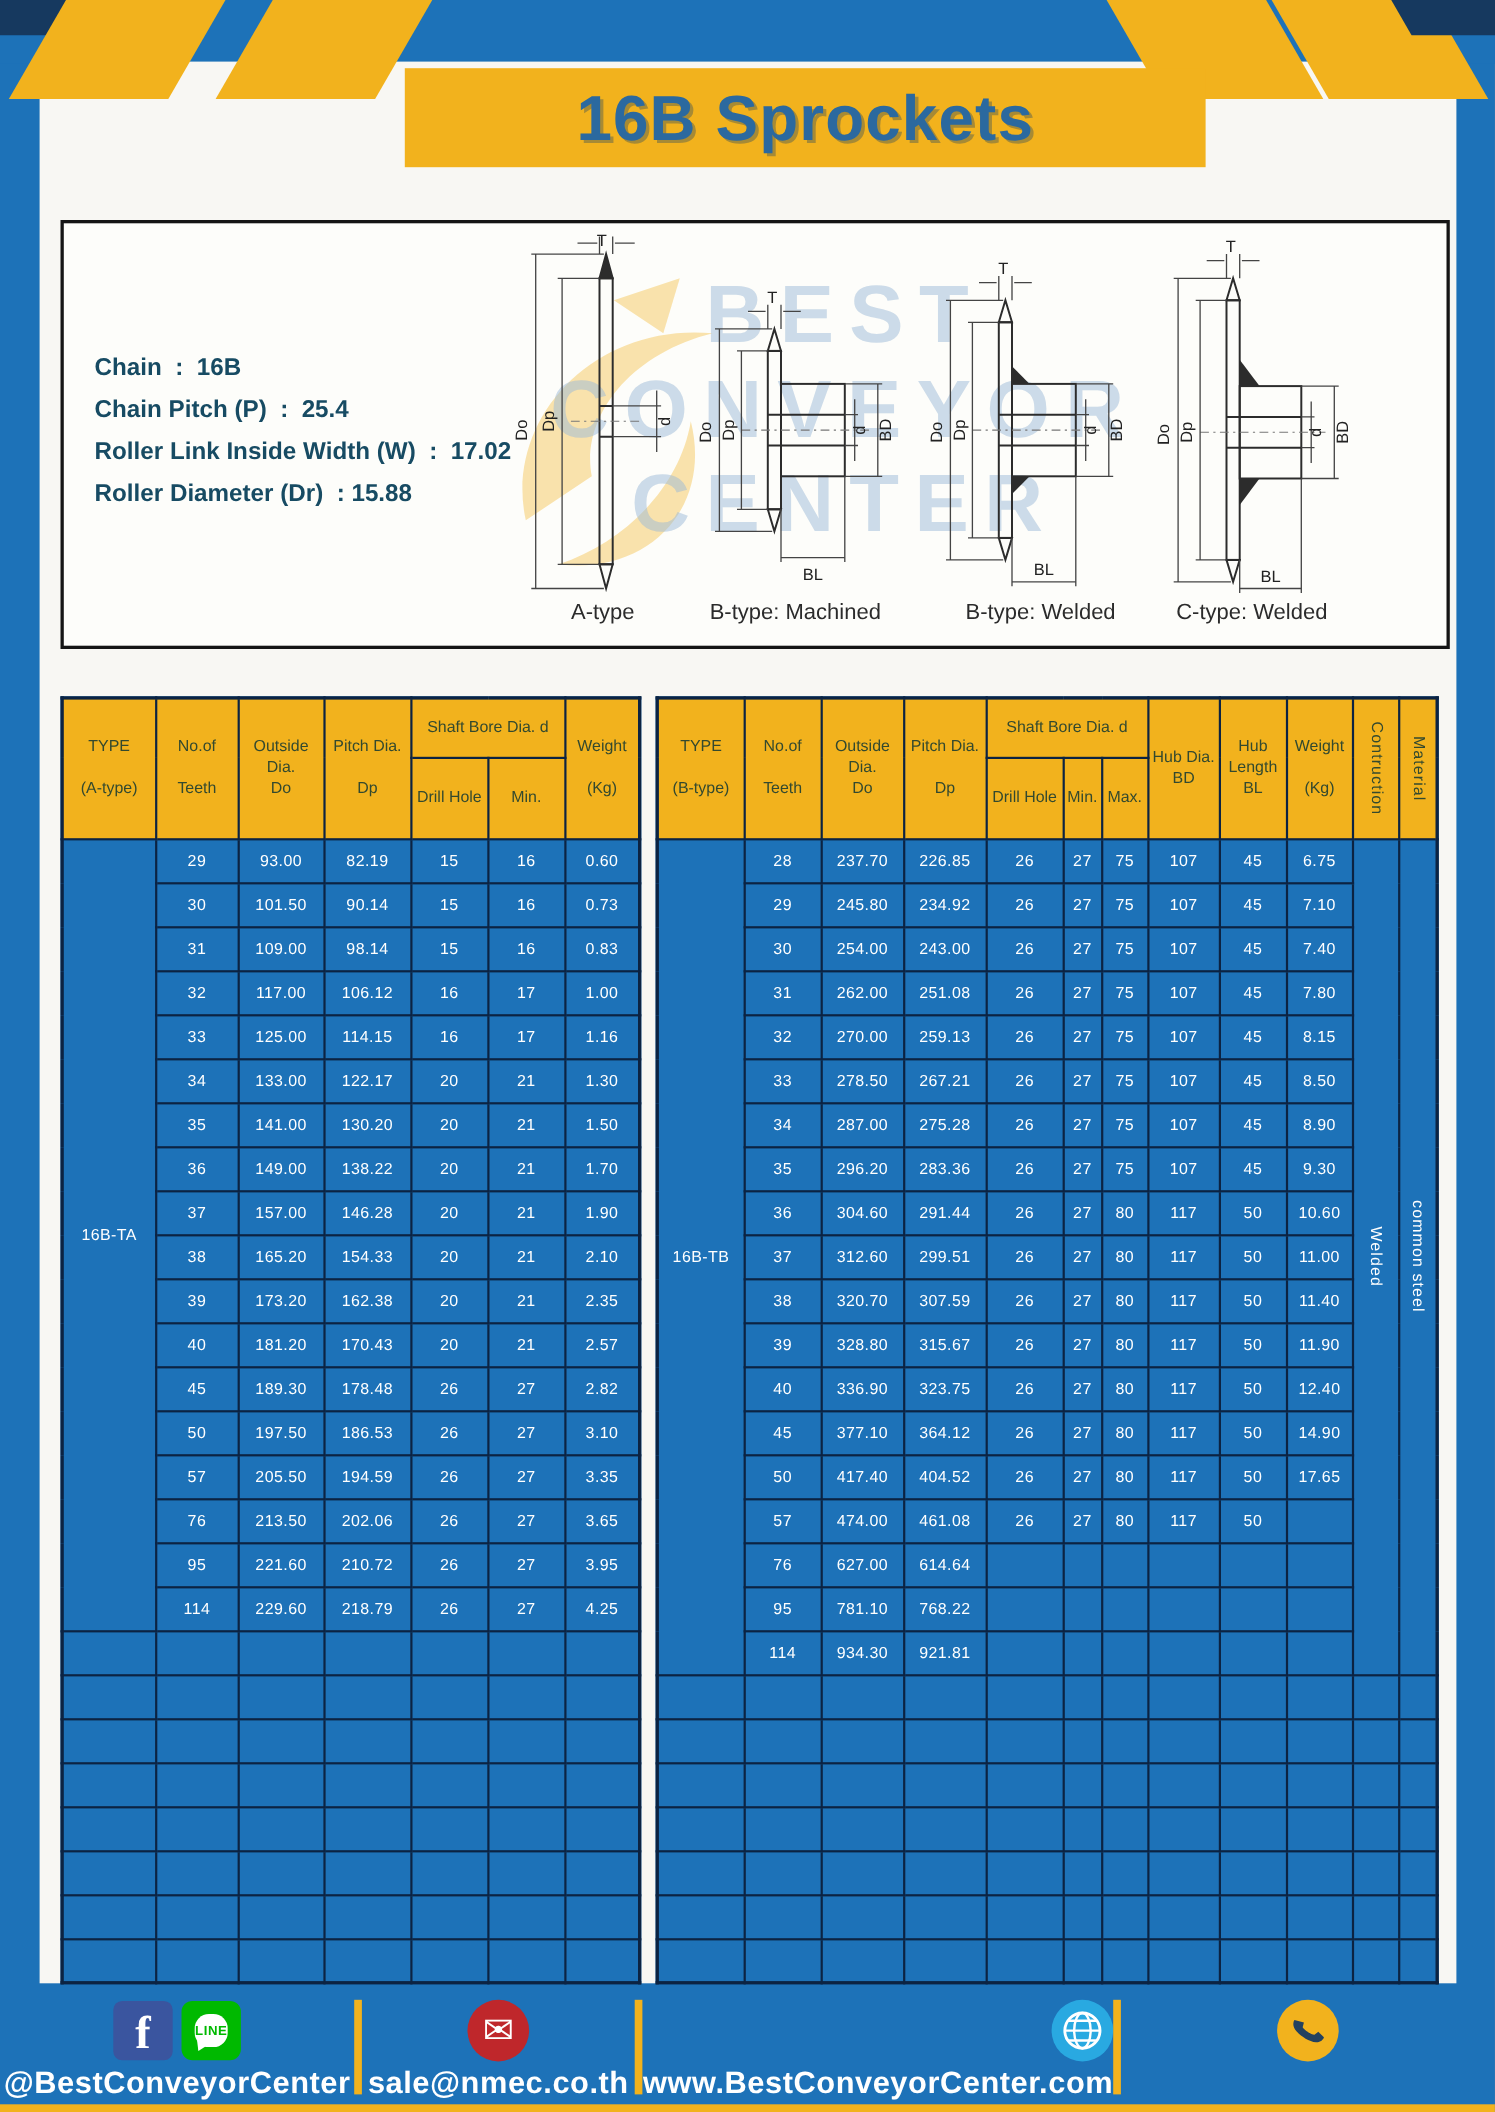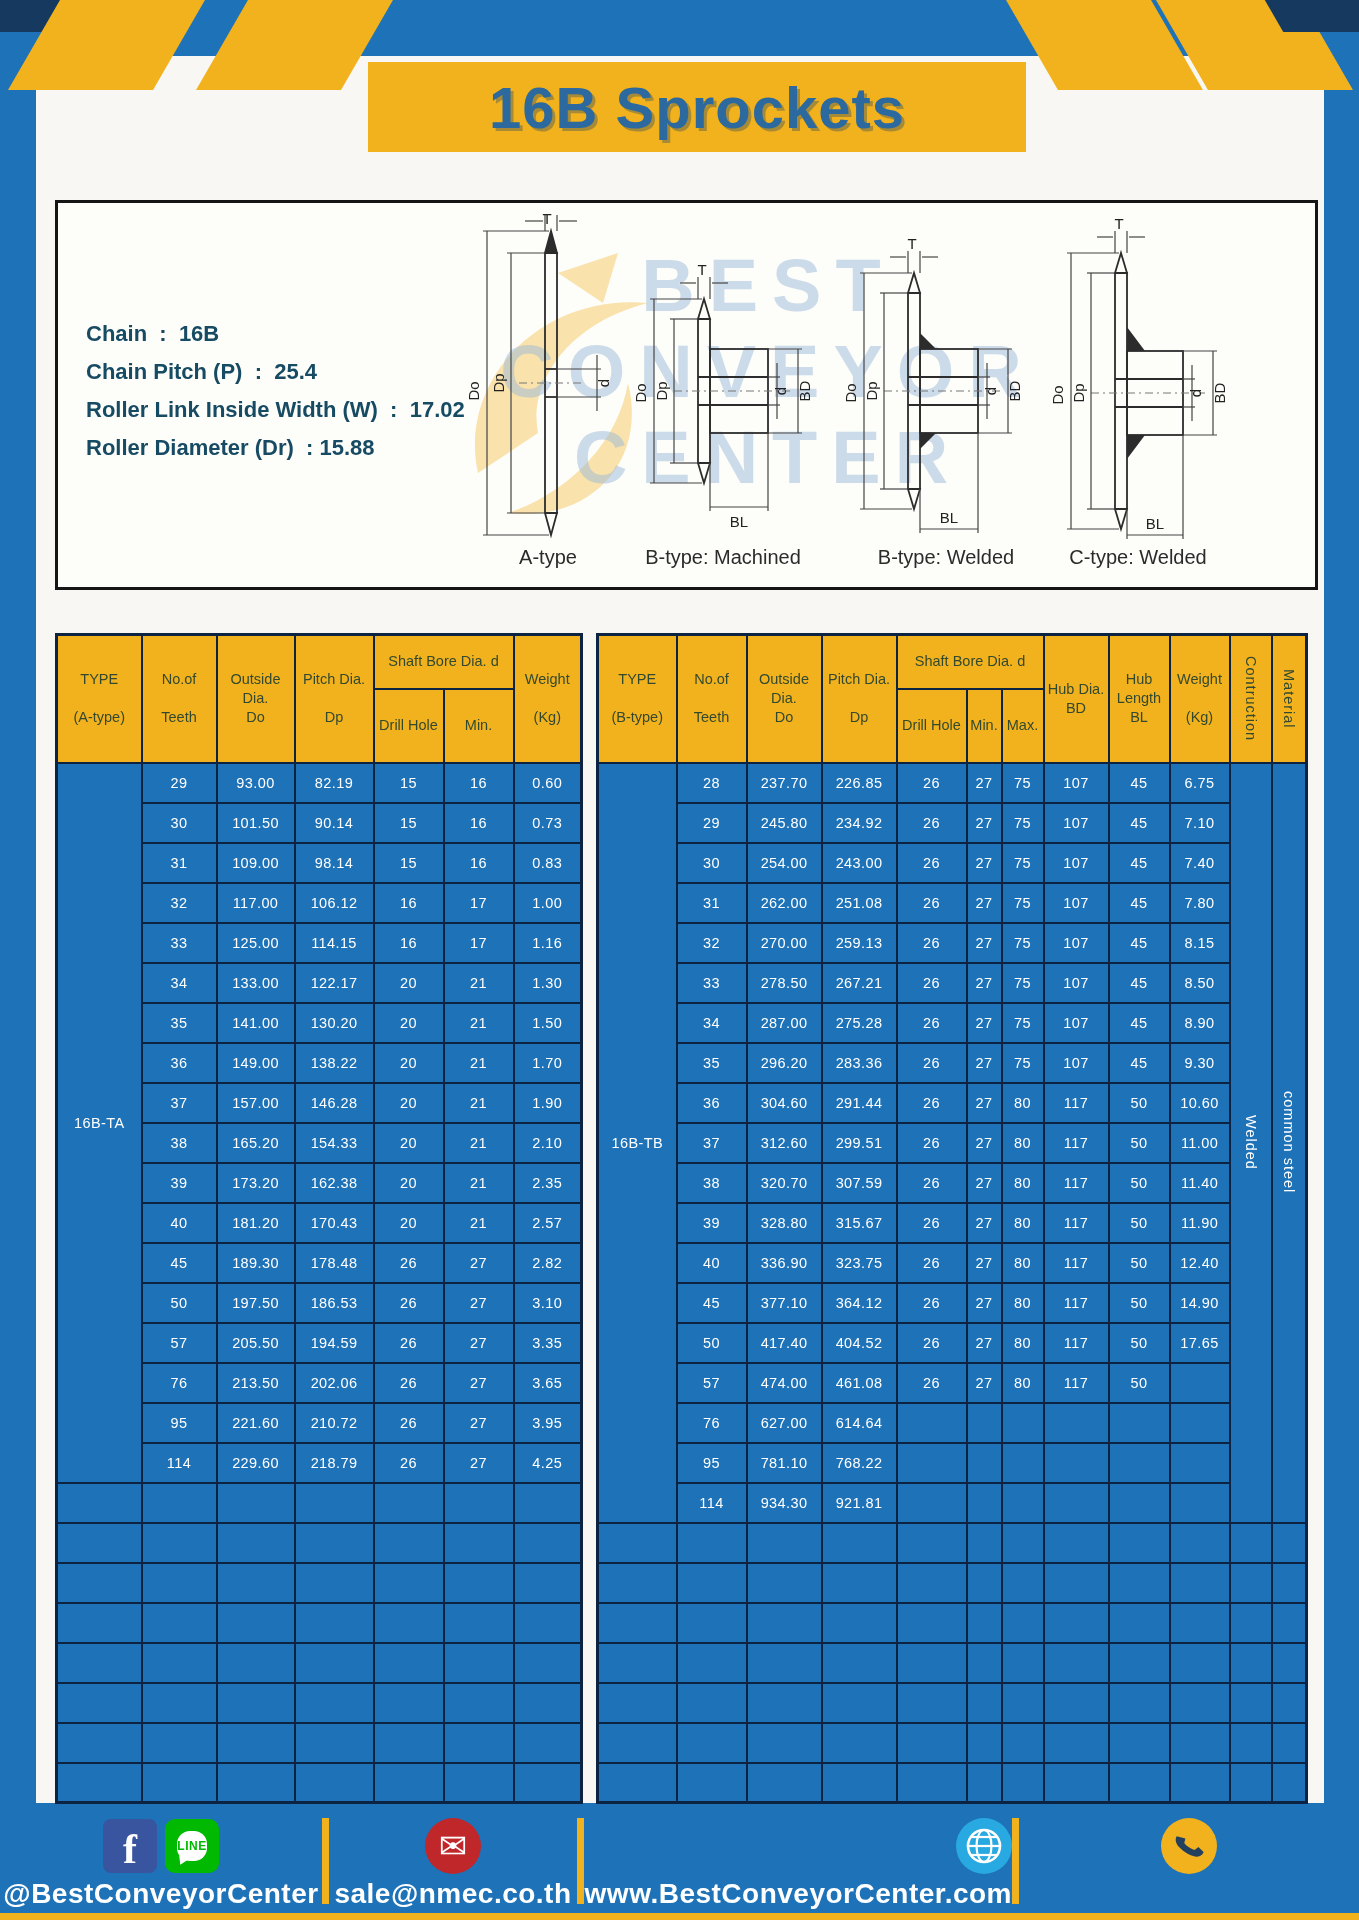--- a/index.html
+++ b/index.html
@@ -12,21 +12,21 @@
   .screen{position:relative;width:1359px;height:1920px;background:var(--blue);overflow:hidden;margin:0 auto;}
   
   .top-band{position:absolute;left:0;top:0;width:100%;height:58px;background:var(--blue);z-index:1;}
   .stripe{position:absolute;top:0;height:90px;width:145px;background:var(--yellow);z-index:3;}
   .stripe.l{transform:skewX(-30deg);}
   .stripe.r{transform:skewX(30deg);}
   .navy-corner{position:absolute;top:0;height:32px;width:120px;background:var(--navy);z-index:3;}
   
   .page-panel{position:absolute;left:36px;top:56px;width:1288px;height:1747px;background:var(--white-panel);z-index:2;}
   
-  .title-banner{position:absolute;left:368px;top:62px;width:658px;height:90px;background:var(--yellow);
+  .title-banner{position:absolute;left:368px;top:62px;width:728px;height:90px;background:var(--yellow);
     z-index:4;display:flex;align-items:center;justify-content:center;}
   .title-banner span{font-size:58px;font-weight:bold;color:var(--title-text);letter-spacing:1px;
     text-shadow:3px 3px 0 rgba(26,64,100,0.35);}
   
   .diagram-panel{position:absolute;left:55px;top:200px;width:1263px;height:390px;background:#fdfdfa;
     border:3px solid #151515;z-index:4;overflow:hidden;}
   .spec-block{position:absolute;left:28px;top:112px;z-index:6;}
   .spec-block div{font-size:22px;font-weight:bold;color:var(--spec-text);line-height:38px;white-space:pre;}
   .watermark{position:absolute;left:390px;top:40px;width:640px;z-index:5;text-align:center;pointer-events:none;}
   .watermark div{font-size:74px;font-weight:bold;letter-spacing:14px;color:rgba(156,186,215,0.5);line-height:86px;}

